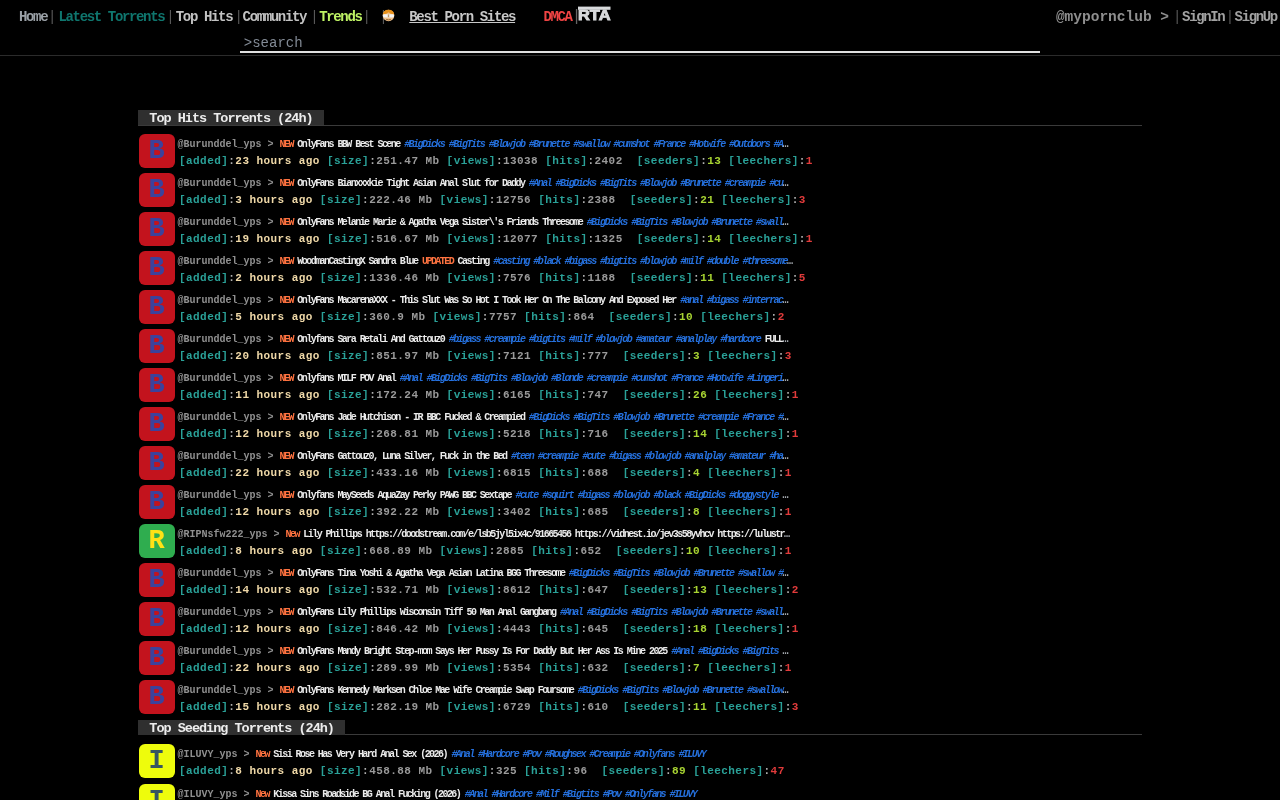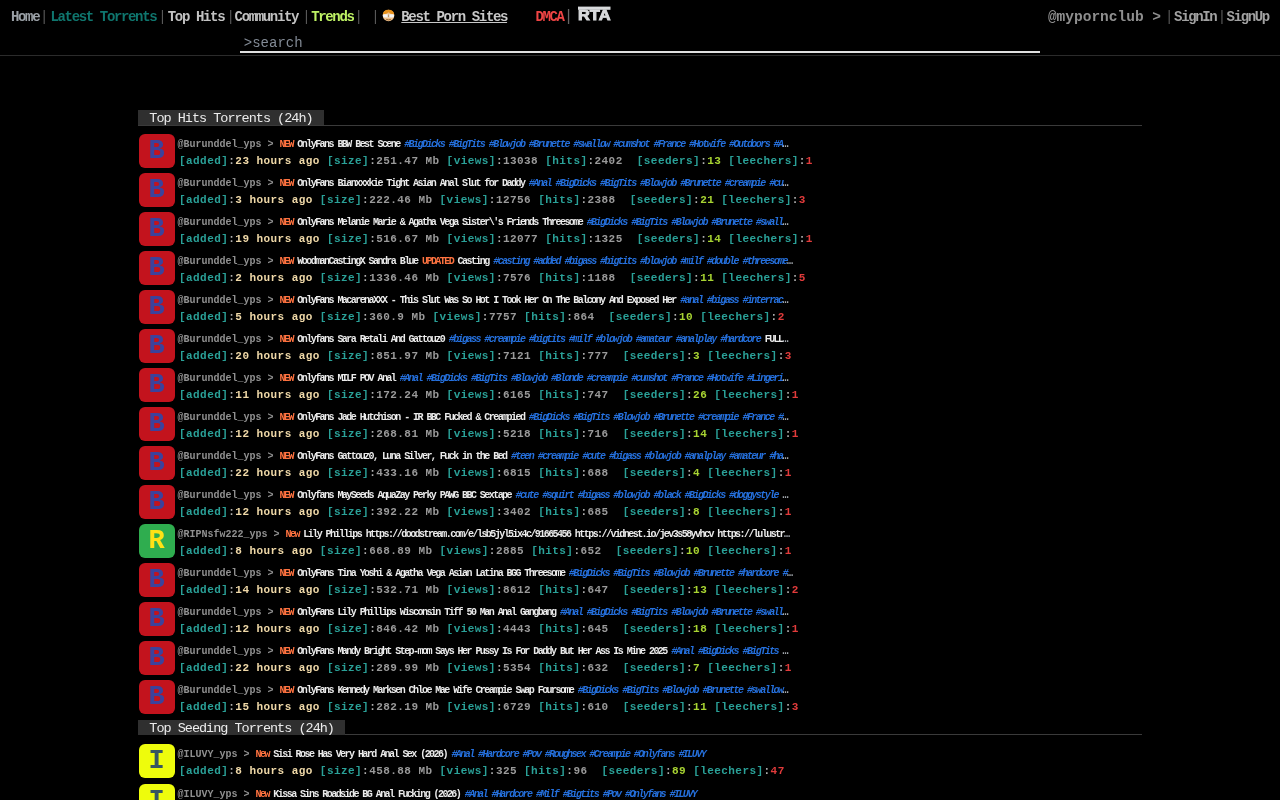--- a/index.html
+++ b/index.html
@@ -1,25 +1,25 @@
 <!DOCTYPE html>
 <html><head><meta charset="utf-8"><title>torrents</title><style>
 * { margin:0; padding:0; box-sizing:border-box; }
 html,body { width:1280px; height:800px; background:#000; overflow:hidden; position:relative; }
 body { font-family:"Liberation Mono", monospace; }
-.nv { position:absolute; top:8.8px; height:16px; line-height:16px; font-size:14px; font-weight:bold; letter-spacing:-1.35px; white-space:pre; }
+.nv { position:absolute; top:8.8px; height:16px; line-height:16px; font-size:14px; font-weight:bold; letter-spacing:-1.35px; white-space:pre;margin-left:8px; }
 .sp { color:#585858; font-weight:normal; letter-spacing:0; }
 .sp2 { color:#666; font-weight:normal; letter-spacing:0; font-size:16px; }
 .bps { text-decoration:underline; }
 .wide { letter-spacing:0; font-size:14.5px; }
 .srch { position:absolute; left:243.8px; top:34.8px; height:16px; line-height:16px; font-size:14px; color:#828a95; white-space:pre; }
 .srchline { position:absolute; left:240px; top:51.3px; width:800px; height:1.3px; background:#e0e0e0; }
 .navborder { position:absolute; left:0; top:55.4px; width:1280px; height:1px; background:#2b2b2b; }
 .shead { position:absolute; left:138px; width:1003.5px; height:15.5px; border-bottom:1px solid #3a3a3a; }
-.shead span { display:block; width:max-content; height:15.4px; line-height:17.4px; background:#2f2f2f; color:#ececec; font-weight:normal; font-size:13.5px; letter-spacing:-1.0px; padding:0 11px 0 11.3px; white-space:pre; overflow:hidden;text-align:center; }
+.shead span { display:block; width:max-content; height:15.4px; line-height:17.4px; background:#2f2f2f; color:#ececec; font-weight:bold; font-size:13.5px; letter-spacing:-1.0px; padding:0 11px 0 11.3px; white-space:pre; overflow:hidden;text-align:center; }
 .av { position:absolute; left:138.5px; width:36px; height:33.6px; border-radius:6px; text-align:center; font-weight:bold; font-size:27px; line-height:34px; }
 .avB { background:#c3131d; color:#3c429c; }
 .avR { background:#2fad4f; color:#ffe216; }
 .avI { background:#eefc0c; color:#375661; }
 .line { position:absolute; left:177.5px; height:16px; line-height:16px; white-space:pre; }
 .title { font-size:10px; font-weight:bold; }
 .u { color:#909090; }
 .cd { letter-spacing:-1.55px; }
 .nw { color:#ff7340; letter-spacing:-1.55px; }
 .w { color:#ebebeb; }
@@ -74,21 +74,21 @@
 <div class="av avB" style="top:134.0px">B</div>
 <div class="line title" style="top:137.0px"><span class="u">@Burunddel_yps &gt; </span><span class="nw">NEW</span><span class="cd"> <span class="w">OnlyFans BBW Best Scene </span><span class="b">#BigDicks #BigTits #Blowjob #Brunette #swallow #cumshot #France #Hotwife #Outdoors #A</span><span class="el">…</span></span></div>
 <div class="line meta" style="top:152.8px"><span class="lb">[added]</span><span class="gc">:</span><span class="tv">23 hours ago</span> <span class="lb">[size]</span><span class="gc">:</span><span class="gv">251.47 Mb</span> <span class="lb">[views]</span><span class="gc">:</span><span class="gv">13038</span> <span class="lb">[hits]</span><span class="gc">:</span><span class="gv">2402</span>  <span class="lb">[seeders]</span><span class="gc">:</span><span class="sv">13</span> <span class="lb">[leechers]</span><span class="gc">:</span><span class="lv">1</span></div>
 <div class="av avB" style="top:173.0px">B</div>
 <div class="line title" style="top:176.0px"><span class="u">@Burunddel_yps &gt; </span><span class="nw">NEW</span><span class="cd"> <span class="w">OnlyFans Bianxxxkie Tight Asian Anal Slut for Daddy </span><span class="b">#Anal #BigDicks #BigTits #Blowjob #Brunette #creampie #cu</span><span class="el">…</span></span></div>
 <div class="line meta" style="top:191.8px"><span class="lb">[added]</span><span class="gc">:</span><span class="tv">3 hours ago</span> <span class="lb">[size]</span><span class="gc">:</span><span class="gv">222.46 Mb</span> <span class="lb">[views]</span><span class="gc">:</span><span class="gv">12756</span> <span class="lb">[hits]</span><span class="gc">:</span><span class="gv">2388</span>  <span class="lb">[seeders]</span><span class="gc">:</span><span class="sv">21</span> <span class="lb">[leechers]</span><span class="gc">:</span><span class="lv">3</span></div>
 <div class="av avB" style="top:212.0px">B</div>
 <div class="line title" style="top:215.0px"><span class="u">@Burunddel_yps &gt; </span><span class="nw">NEW</span><span class="cd"> <span class="w">OnlyFans Melanie Marie &amp; Agatha Vega Sister\'s Friends Threesome </span><span class="b">#BigDicks #BigTits #Blowjob #Brunette #swall</span><span class="el">…</span></span></div>
 <div class="line meta" style="top:230.8px"><span class="lb">[added]</span><span class="gc">:</span><span class="tv">19 hours ago</span> <span class="lb">[size]</span><span class="gc">:</span><span class="gv">516.67 Mb</span> <span class="lb">[views]</span><span class="gc">:</span><span class="gv">12077</span> <span class="lb">[hits]</span><span class="gc">:</span><span class="gv">1325</span>  <span class="lb">[seeders]</span><span class="gc">:</span><span class="sv">14</span> <span class="lb">[leechers]</span><span class="gc">:</span><span class="lv">1</span></div>
 <div class="av avB" style="top:251.0px">B</div>
-<div class="line title" style="top:254.0px"><span class="u">@Burunddel_yps &gt; </span><span class="nw">NEW</span><span class="cd"> <span class="w">WoodmanCastingX Sandra Blue </span><span class="o">UPDATED</span><span class="w"> Casting </span><span class="b">#casting #added #bigass #bigtits #blowjob #milf #double #threesome</span><span class="el">…</span></span></div>
+<div class="line title" style="top:254.0px"><span class="u">@Burunddel_yps &gt; </span><span class="nw">NEW</span><span class="cd"> <span class="w">WoodmanCastingX Sandra Blue </span><span class="o">UPDATED</span><span class="w"> Casting </span><span class="b">#casting #black #bigass #bigtits #blowjob #milf #double #threesome</span><span class="el">…</span></span></div>
 <div class="line meta" style="top:269.8px"><span class="lb">[added]</span><span class="gc">:</span><span class="tv">2 hours ago</span> <span class="lb">[size]</span><span class="gc">:</span><span class="gv">1336.46 Mb</span> <span class="lb">[views]</span><span class="gc">:</span><span class="gv">7576</span> <span class="lb">[hits]</span><span class="gc">:</span><span class="gv">1188</span>  <span class="lb">[seeders]</span><span class="gc">:</span><span class="sv">11</span> <span class="lb">[leechers]</span><span class="gc">:</span><span class="lv">5</span></div>
 <div class="av avB" style="top:290.0px">B</div>
 <div class="line title" style="top:293.0px"><span class="u">@Burunddel_yps &gt; </span><span class="nw">NEW</span><span class="cd"> <span class="w">OnlyFans MacarenaXXX - This Slut Was So Hot I Took Her On The Balcony And Exposed Her </span><span class="b">#anal #bigass #interrac</span><span class="el">…</span></span></div>
 <div class="line meta" style="top:308.8px"><span class="lb">[added]</span><span class="gc">:</span><span class="tv">5 hours ago</span> <span class="lb">[size]</span><span class="gc">:</span><span class="gv">360.9 Mb</span> <span class="lb">[views]</span><span class="gc">:</span><span class="gv">7757</span> <span class="lb">[hits]</span><span class="gc">:</span><span class="gv">864</span>  <span class="lb">[seeders]</span><span class="gc">:</span><span class="sv">10</span> <span class="lb">[leechers]</span><span class="gc">:</span><span class="lv">2</span></div>
 <div class="av avB" style="top:329.0px">B</div>
 <div class="line title" style="top:332.0px"><span class="u">@Burunddel_yps &gt; </span><span class="nw">NEW</span><span class="cd"> <span class="w">Onlyfans Sara Retali And Gattouz0 </span><span class="b">#bigass #creampie #bigtits #milf #blowjob #amateur #analplay #hardcore</span><span class="w"> FULL</span><span class="el">…</span></span></div>
 <div class="line meta" style="top:347.8px"><span class="lb">[added]</span><span class="gc">:</span><span class="tv">20 hours ago</span> <span class="lb">[size]</span><span class="gc">:</span><span class="gv">851.97 Mb</span> <span class="lb">[views]</span><span class="gc">:</span><span class="gv">7121</span> <span class="lb">[hits]</span><span class="gc">:</span><span class="gv">777</span>  <span class="lb">[seeders]</span><span class="gc">:</span><span class="sv">3</span> <span class="lb">[leechers]</span><span class="gc">:</span><span class="lv">3</span></div>
 <div class="av avB" style="top:368.0px">B</div>
 <div class="line title" style="top:371.0px"><span class="u">@Burunddel_yps &gt; </span><span class="nw">NEW</span><span class="cd"> <span class="w">Onlyfans MILF POV Anal </span><span class="b">#Anal #BigDicks #BigTits #Blowjob #Blonde #creampie #cumshot #France #Hotwife #Lingeri</span><span class="el">…</span></span></div>
 <div class="line meta" style="top:386.8px"><span class="lb">[added]</span><span class="gc">:</span><span class="tv">11 hours ago</span> <span class="lb">[size]</span><span class="gc">:</span><span class="gv">172.24 Mb</span> <span class="lb">[views]</span><span class="gc">:</span><span class="gv">6165</span> <span class="lb">[hits]</span><span class="gc">:</span><span class="gv">747</span>  <span class="lb">[seeders]</span><span class="gc">:</span><span class="sv">26</span> <span class="lb">[leechers]</span><span class="gc">:</span><span class="lv">1</span></div>
@@ -98,21 +98,21 @@
 <div class="av avB" style="top:446.0px">B</div>
 <div class="line title" style="top:449.0px"><span class="u">@Burunddel_yps &gt; </span><span class="nw">NEW</span><span class="cd"> <span class="w">OnlyFans Gattouz0, Luna Silver, Fuck in the Bed </span><span class="b">#teen #creampie #cute #bigass #blowjob #analplay #amateur #ha</span><span class="el">…</span></span></div>
 <div class="line meta" style="top:464.8px"><span class="lb">[added]</span><span class="gc">:</span><span class="tv">22 hours ago</span> <span class="lb">[size]</span><span class="gc">:</span><span class="gv">433.16 Mb</span> <span class="lb">[views]</span><span class="gc">:</span><span class="gv">6815</span> <span class="lb">[hits]</span><span class="gc">:</span><span class="gv">688</span>  <span class="lb">[seeders]</span><span class="gc">:</span><span class="sv">4</span> <span class="lb">[leechers]</span><span class="gc">:</span><span class="lv">1</span></div>
 <div class="av avB" style="top:485.0px">B</div>
 <div class="line title" style="top:488.0px"><span class="u">@Burunddel_yps &gt; </span><span class="nw">NEW</span><span class="cd"> <span class="w">Onlyfans MaySeeds AquaZay Perky PAWG BBC Sextape </span><span class="b">#cute #squirt #bigass #blowjob #black #BigDicks #doggystyle </span><span class="el">…</span></span></div>
 <div class="line meta" style="top:503.8px"><span class="lb">[added]</span><span class="gc">:</span><span class="tv">12 hours ago</span> <span class="lb">[size]</span><span class="gc">:</span><span class="gv">392.22 Mb</span> <span class="lb">[views]</span><span class="gc">:</span><span class="gv">3402</span> <span class="lb">[hits]</span><span class="gc">:</span><span class="gv">685</span>  <span class="lb">[seeders]</span><span class="gc">:</span><span class="sv">8</span> <span class="lb">[leechers]</span><span class="gc">:</span><span class="lv">1</span></div>
 <div class="av avR" style="top:524.0px">R</div>
 <div class="line title" style="top:527.0px"><span class="u">@RIPNsfw222_yps &gt; </span><span class="nw">New</span><span class="cd"> <span class="w">Lily Phillips https://doodstream.com/e/lsb5jyl5ix4c/91665456 https://vidnest.io/jev3s58yvhcv https://lulustr</span><span class="el">…</span></span></div>
 <div class="line meta" style="top:542.8px"><span class="lb">[added]</span><span class="gc">:</span><span class="tv">8 hours ago</span> <span class="lb">[size]</span><span class="gc">:</span><span class="gv">668.89 Mb</span> <span class="lb">[views]</span><span class="gc">:</span><span class="gv">2885</span> <span class="lb">[hits]</span><span class="gc">:</span><span class="gv">652</span>  <span class="lb">[seeders]</span><span class="gc">:</span><span class="sv">10</span> <span class="lb">[leechers]</span><span class="gc">:</span><span class="lv">1</span></div>
 <div class="av avB" style="top:563.0px">B</div>
-<div class="line title" style="top:566.0px"><span class="u">@Burunddel_yps &gt; </span><span class="nw">NEW</span><span class="cd"> <span class="w">OnlyFans Tina Yoshi &amp; Agatha Vega Asian Latina BGG Threesome </span><span class="b">#BigDicks #BigTits #Blowjob #Brunette #hardcore #</span><span class="el">…</span></span></div>
+<div class="line title" style="top:566.0px"><span class="u">@Burunddel_yps &gt; </span><span class="nw">NEW</span><span class="cd"> <span class="w">OnlyFans Tina Yoshi &amp; Agatha Vega Asian Latina BGG Threesome </span><span class="b">#BigDicks #BigTits #Blowjob #Brunette #swallow #</span><span class="el">…</span></span></div>
 <div class="line meta" style="top:581.8px"><span class="lb">[added]</span><span class="gc">:</span><span class="tv">14 hours ago</span> <span class="lb">[size]</span><span class="gc">:</span><span class="gv">532.71 Mb</span> <span class="lb">[views]</span><span class="gc">:</span><span class="gv">8612</span> <span class="lb">[hits]</span><span class="gc">:</span><span class="gv">647</span>  <span class="lb">[seeders]</span><span class="gc">:</span><span class="sv">13</span> <span class="lb">[leechers]</span><span class="gc">:</span><span class="lv">2</span></div>
 <div class="av avB" style="top:602.0px">B</div>
 <div class="line title" style="top:605.0px"><span class="u">@Burunddel_yps &gt; </span><span class="nw">NEW</span><span class="cd"> <span class="w">OnlyFans Lily Phillips Wisconsin Tiff 50 Man Anal Gangbang </span><span class="b">#Anal #BigDicks #BigTits #Blowjob #Brunette #swall</span><span class="el">…</span></span></div>
 <div class="line meta" style="top:620.8px"><span class="lb">[added]</span><span class="gc">:</span><span class="tv">12 hours ago</span> <span class="lb">[size]</span><span class="gc">:</span><span class="gv">846.42 Mb</span> <span class="lb">[views]</span><span class="gc">:</span><span class="gv">4443</span> <span class="lb">[hits]</span><span class="gc">:</span><span class="gv">645</span>  <span class="lb">[seeders]</span><span class="gc">:</span><span class="sv">18</span> <span class="lb">[leechers]</span><span class="gc">:</span><span class="lv">1</span></div>
 <div class="av avB" style="top:641.0px">B</div>
 <div class="line title" style="top:644.0px"><span class="u">@Burunddel_yps &gt; </span><span class="nw">NEW</span><span class="cd"> <span class="w">OnlyFans Mandy Bright Step-mom Says Her Pussy Is For Daddy But Her Ass Is Mine 2025 </span><span class="b">#Anal #BigDicks #BigTits </span><span class="el">…</span></span></div>
 <div class="line meta" style="top:659.8px"><span class="lb">[added]</span><span class="gc">:</span><span class="tv">22 hours ago</span> <span class="lb">[size]</span><span class="gc">:</span><span class="gv">289.99 Mb</span> <span class="lb">[views]</span><span class="gc">:</span><span class="gv">5354</span> <span class="lb">[hits]</span><span class="gc">:</span><span class="gv">632</span>  <span class="lb">[seeders]</span><span class="gc">:</span><span class="sv">7</span> <span class="lb">[leechers]</span><span class="gc">:</span><span class="lv">1</span></div>
 <div class="av avB" style="top:680.0px">B</div>
 <div class="line title" style="top:683.0px"><span class="u">@Burunddel_yps &gt; </span><span class="nw">NEW</span><span class="cd"> <span class="w">OnlyFans Kennedy Marksen Chloe Mae Wife Creampie Swap Foursome </span><span class="b">#BigDicks #BigTits #Blowjob #Brunette #swallow</span><span class="el">…</span></span></div>
 <div class="line meta" style="top:698.8px"><span class="lb">[added]</span><span class="gc">:</span><span class="tv">15 hours ago</span> <span class="lb">[size]</span><span class="gc">:</span><span class="gv">282.19 Mb</span> <span class="lb">[views]</span><span class="gc">:</span><span class="gv">6729</span> <span class="lb">[hits]</span><span class="gc">:</span><span class="gv">610</span>  <span class="lb">[seeders]</span><span class="gc">:</span><span class="sv">11</span> <span class="lb">[leechers]</span><span class="gc">:</span><span class="lv">3</span></div>

